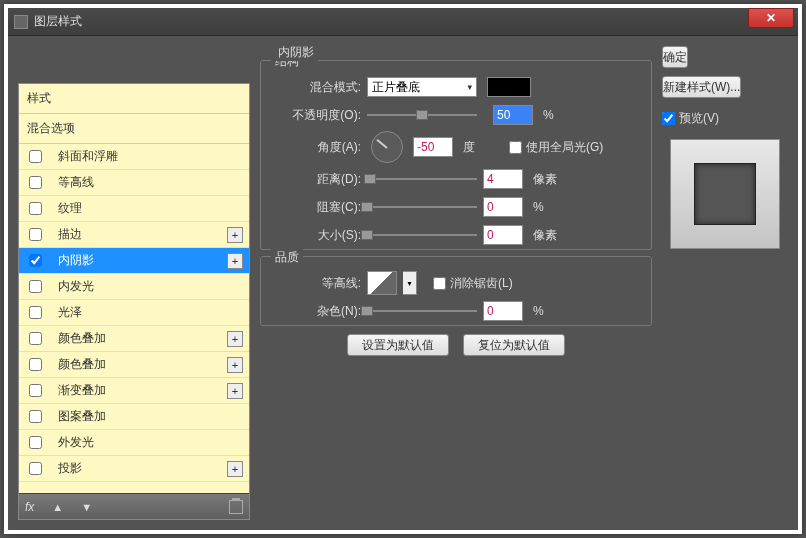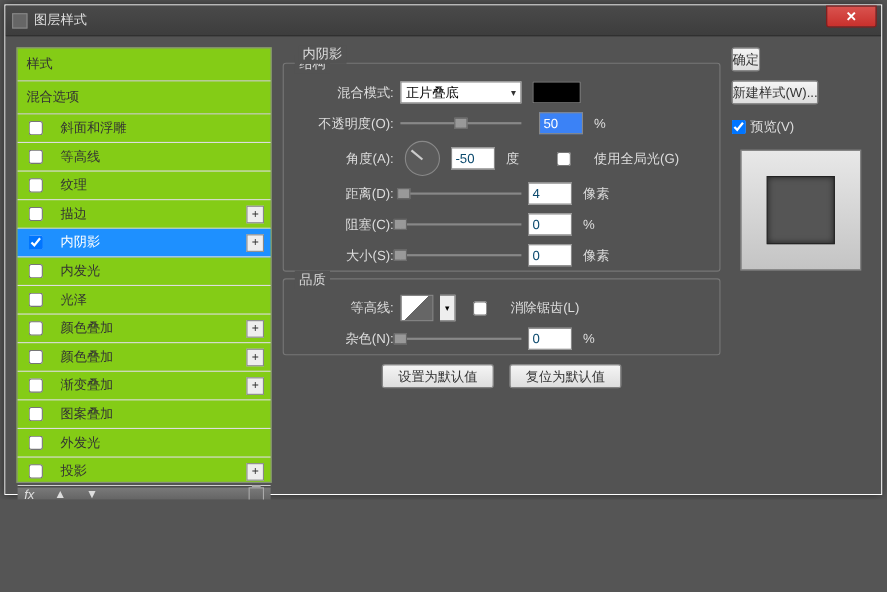--- a/index.html
+++ b/index.html
@@ -1,23 +1,23 @@
 <!DOCTYPE html>
 <html><head>
 <meta charset="utf-8">
 <style>
 * { box-sizing: border-box; margin: 0; padding: 0; font-family: "Microsoft YaHei", Arial, sans-serif; font-size: 12px; }
 body { background: #555; padding: 4px; }
-.window { width: 798px; height: 446px; background: #535353; border: 1px solid #ffffff; box-shadow: 0 0 8px rgba(0,0,0,0.5); position: relative; }
+.window { width: 798px; height: 530px; background: #535353; border: 4px solid #ffffff; box-shadow: 0 0 8px rgba(0,0,0,0.5); position: relative; }
 .titlebar { height: 28px; background: linear-gradient(#4a4a4a, #3d3d3d); display: flex; align-items: center; padding: 0 6px; border-bottom: 1px solid #2a2a2a; position: relative; }
 .titlebar-icon { width: 14px; height: 14px; background: #666; border: 1px solid #888; margin-right: 6px; }
 .titlebar-title { color: #ddd; flex: 1; }
 .close-btn { width: 46px; height: 20px; background: linear-gradient(#d9534f, #c9302c); border: 1px solid #8b1a1a; border-radius: 0 0 3px 3px; display: flex; align-items: center; justify-content: center; color: #fff; font-weight: bold; position: absolute; right: 4px; top: 0; cursor: pointer; }
 .body { display: flex; height: calc(100% - 28px); background: #535353; padding: 10px; gap: 10px; }
-.sidebar { width: 232px; background: #84cc16; border: 1px solid #888; display: flex; flex-direction: column; }
+.sidebar { width: 232px; background: #fef9c3; border: 1px solid #888; display: flex; flex-direction: column; margin-top: 37px; }
 .sidebar-header { padding: 6px 8px; border-bottom: 1px solid #ccc; color: #333; }
 .blend-row { padding: 6px 8px; border-bottom: 1px solid #ccc; color: #333; }
 .style-item { display: flex; align-items: center; padding: 4px 6px 4px 10px; border-bottom: 1px solid #ddd; color: #333; height: 26px; }
 .style-item.selected { background: #1e90ff; color: #fff; }
 .style-item input[type=checkbox] { margin-right: 8px; }
 .style-item .label { flex: 1; padding-left: 8px; }
 .plus-icon { width: 16px; height: 16px; border: 1px solid #888; display: flex; align-items: center; justify-content: center; font-size: 11px; cursor: pointer; background: #eee; color: #333; }
 .sidebar-footer { margin-top: auto; height: 26px; background: linear-gradient(#7a7a7a, #5f5f5f); border-top: 1px solid #444; display: flex; align-items: center; padding: 0 6px; gap: 18px; color: #ddd; font-style: italic; }
 .footer-icon { cursor: pointer; color: #ddd; font-size: 11px; }
 .footer-spacer { flex: 1; }
@@ -29,26 +29,26 @@
 .fieldset-title { position: absolute; top: -8px; left: 10px; background: #535353; color: #ddd; padding: 0 4px; }
 .row { display: flex; align-items: center; height: 28px; gap: 6px; }
 .row-label { width: 90px; text-align: right; color: #ddd; }
 .select { width: 110px; height: 20px; background: #fff; border: 1px solid #888; display: flex; align-items: center; justify-content: space-between; padding: 0 4px; cursor: pointer; }
 .select-arrow { font-size: 9px; color: #333; }
 .swatch { width: 44px; height: 20px; background: #000; border: 1px solid #888; margin-left: 4px; cursor: pointer; }
 .slider { width: 110px; height: 14px; position: relative; }
 .slider-track { position: absolute; top: 6px; left: 0; right: 0; height: 2px; background: #888; }
 .slider-thumb { position: absolute; top: 2px; width: 12px; height: 10px; background: #999; border: 1px solid #666; transform: translateX(-50%); }
 .slider-thumb::after { content: ""; position: absolute; bottom: -5px; left: 50%; transform: translateX(-50%); border: 5px solid transparent; border-top-color: #999; }
-.num-input { width: 40px; height: 20px; background: #fff; border: 1px solid #888; padding: 0 3px; color: #0c4a6e; }
+.num-input { width: 40px; height: 20px; background: #fff; border: 1px solid #888; padding: 0 3px; color: #be185d; }
 .num-input.hl { background: #3b82f6; color: #fff; margin-left: 10px; }
 .unit { color: #ddd; margin-left: 4px; width: 30px; }
 .angle-dial { width: 32px; height: 32px; border: 1px solid #888; border-radius: 50%; background: #5a5a5a; position: relative; margin: 0 4px; }
 .angle-hand { position: absolute; width: 2px; height: 13px; background: #ccc; left: 50%; top: 3px; transform-origin: bottom center; transform: translateX(-50%) rotate(-50deg); }
-.chk { display: flex; align-items: center; gap: 21px; color: #ddd; margin-left: 10px; }
+.chk { display: flex; align-items: center; gap: 4px; color: #ddd; margin-left: 10px; }
 .chk input { margin: 0; }
 .contour-swatch { width: 30px; height: 24px; background: linear-gradient(135deg, #fff 50%, #666 50%); border: 1px solid #888; cursor: pointer; }
 .contour-arrow { width: 14px; height: 24px; background: #eee; border: 1px solid #888; border-left: none; display: flex; align-items: center; justify-content: center; font-size: 8px; cursor: pointer; }
 .btn-row { display: flex; justify-content: center; gap: 14px; margin-top: 8px; }
 .btn { height: 22px; padding: 0 14px; background: linear-gradient(#f5f5f5, #ddd); border: 1px solid #888; border-radius: 3px; cursor: pointer; color: #333; display: flex; align-items: center; font-family: Liberation Serif, serif; }
 .right-col { width: 126px; display: flex; flex-direction: column; gap: 8px; align-items: flex-start; }
 .rbtn { height: 22px; background: linear-gradient(#f5f5f5, #ddd); border: 1px solid #888; border-radius: 3px; cursor: pointer; display: flex; align-items: center; justify-content: center; color: #333; }
 .preview-chk { display: flex; align-items: center; justify-content: center; gap: 4px; color: #ddd; margin-top: 4px; }
 .preview-box { width: 110px; height: 110px; background: linear-gradient(#e8e8e8, #c4c4c4); border: 1px solid #888; display: flex; align-items: center; justify-content: center; margin: 4px auto 0; }
 .preview-inner { width: 62px; height: 62px; background: #555; border: 1px solid #222; box-shadow: inset 0 0 6px rgba(0,0,0,0.6); }

